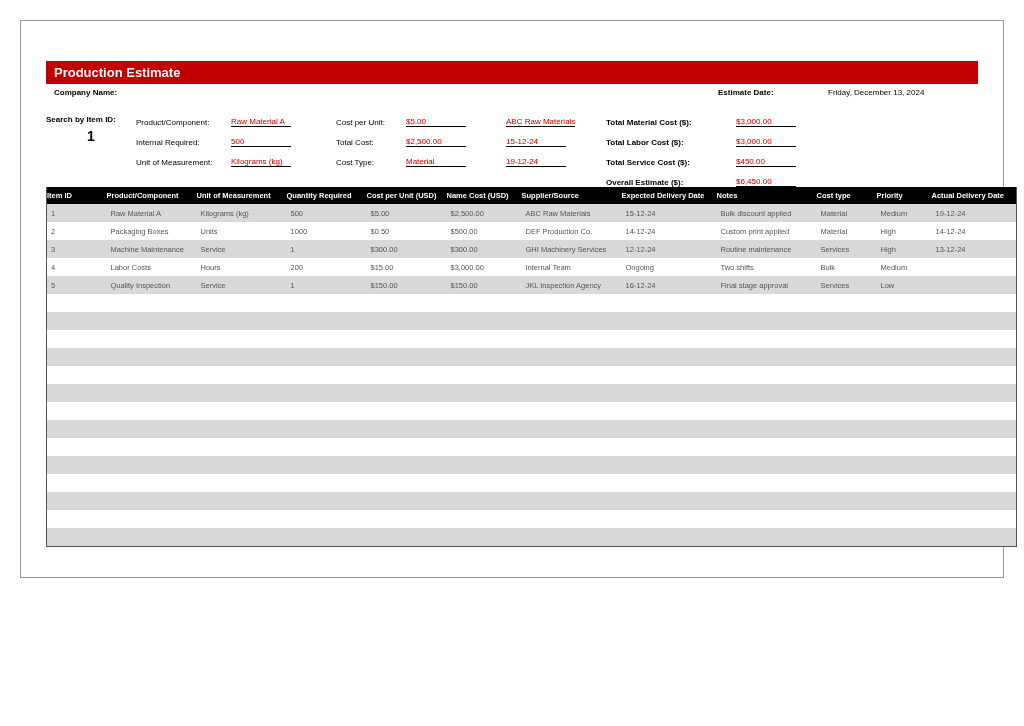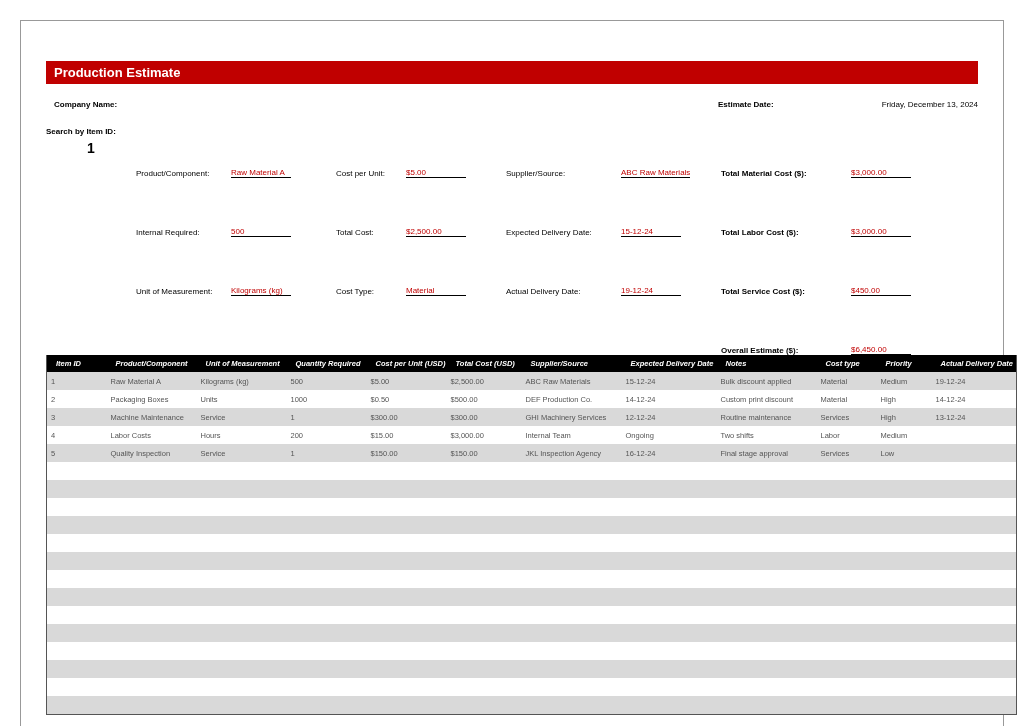--- a/index.html
+++ b/index.html
@@ -16,32 +16,32 @@
     border: 1px solid #999;
     padding: 40px 25px 30px 25px;
     position: relative;
   }
   .title-bar {
     background: #c00000;
     color: #fff;
     font-weight: bold;
     font-size: 13px;
     padding: 4px 8px;
-    margin-bottom: 16px;
+    margin-bottom: 4px;
   }
   .header-row {
     display: flex;
     font-weight: bold;
     font-size: 8px;
     margin-bottom: 6px;
   }
   .header-row .lbl { width: 100px; margin-left: 8px; }
   .header-row .spacer { flex: 1; }
   .header-row .est-lbl { width: 110px; }
-  .header-row .est-val { width: 150px; text-align: right; font-weight: normal;}
+  .header-row .est-val { width: 150px; text-align: left; font-weight: normal;}
   .underline-box {
     display:inline-block;
     border-bottom:1px solid #000;
     min-width:250px;
     height:10px;
   }
   .search-section {
     margin-top: 18px;
     display: flex;
     font-size: 8px;
@@ -73,44 +73,43 @@
   .col3-lbl { width: 115px; text-align: right; padding-right:4px;}
   .col3-val { width: 100px; }
   .col4-lbl { width: 130px; text-align: left; font-weight:bold; padding-right:4px;}
   .col4-val { width: 80px; }
   .red-val {
     color: #c00000;
     border-bottom: 1px solid #000;
     display:inline-block;
     min-width:60px;
   }
-  .row-line { display:flex; align-items:flex-end; height:12px;margin-top:39px;}
+  .row-line { display:flex; align-items:flex-end; height:12px;}
   .table-title {
     font-weight: bold;
     font-size: 8.5px;
     margin-top: 18px;
     margin-bottom: 2px;
   }
   table.estimate {
     width: 100%;
     border-collapse: collapse;
     table-layout: fixed;
     border-left: 1px solid #555;
     border-right: 1px solid #555;
     border-bottom: 1px solid #555;
   }
   table.estimate thead th {
     background: #000;
     color: #fff;
     font-size: 7.5px;
     font-weight: bold;
     text-align: left;
-    padding: 4px 9px;
+    padding: 4px 0;
     white-space: nowrap;
-    font-style: italic;
   }
   table.estimate tbody td {
     font-size: 7.5px;
     color: #555;
     padding: 4px 4px;
     height: 18px;
     white-space: nowrap;
     overflow: hidden;
   }
   table.estimate tbody tr:nth-child(odd) td { background: #d9d9d9; }
@@ -164,25 +163,20 @@
             <span class="red-val">$5.00</span>
           </div>
         <div class="row-line">
             <span class="red-val">$2,500.00</span>
           </div>
         <div class="row-line">
             <span class="red-val">Material</span>
           </div>
       </div>
 
-      <div class="col col3-lbl">
-        <div class="row-line">Supplier/Source:</div>
-        <div class="row-line">Expected Delivery Date:</div>
-        <div class="row-line">Actual Delivery Date:</div>
-      </div>
       <div class="col col3-val">
         <div class="row-line">
             <span class="red-val">ABC Raw Materials</span>
           </div>
         <div class="row-line">
             <span class="red-val">15-12-24</span>
           </div>
         <div class="row-line">
             <span class="red-val">19-12-24</span>
           </div>
@@ -226,21 +220,21 @@
         <col style="width:55px">
         <col style="width:85px">
     </colgroup>
     <thead>
         <tr id="header-row">
           <th>Item ID</th>
           <th>Product/Component</th>
           <th>Unit of Measurement</th>
           <th>Quantity Required</th>
           <th>Cost per Unit (USD)</th>
-          <th>Total Cost (USD)</th>
+          <th>Name Cost (USD)</th>
           <th>Supplier/Source</th>
           <th>Expected Delivery Date</th>
           <th>Notes</th>
           <th>Cost type</th>
           <th>Priority</th>
           <th>Actual Delivery Date</th>
         </tr>
       </thead>
     <tbody id="table-body">
         <tr>
@@ -259,21 +253,21 @@
         </tr>
         <tr>
           <td>2</td>
           <td>Packaging Boxes</td>
           <td>Units</td>
           <td>1000</td>
           <td>$0.50</td>
           <td>$500.00</td>
           <td>DEF Production Co.</td>
           <td>14-12-24</td>
-          <td>Custom print discount</td>
+          <td>Custom print applied</td>
           <td>Material</td>
           <td>High</td>
           <td>14-12-24</td>
         </tr>
         <tr>
           <td>3</td>
           <td>Machine Maintenance</td>
           <td>Service</td>
           <td>1</td>
           <td>$300.00</td>
@@ -288,21 +282,21 @@
         <tr>
           <td>4</td>
           <td>Labor Costs</td>
           <td>Hours</td>
           <td>200</td>
           <td>$15.00</td>
           <td>$3,000.00</td>
           <td>Internal Team</td>
           <td>Ongoing</td>
           <td>Two shifts</td>
-          <td>Labor</td>
+          <td>Bulk</td>
           <td>Medium</td>
           <td></td>
         </tr>
         <tr>
           <td>5</td>
           <td>Quality Inspection</td>
           <td>Service</td>
           <td>1</td>
           <td>$150.00</td>
           <td>$150.00</td>

